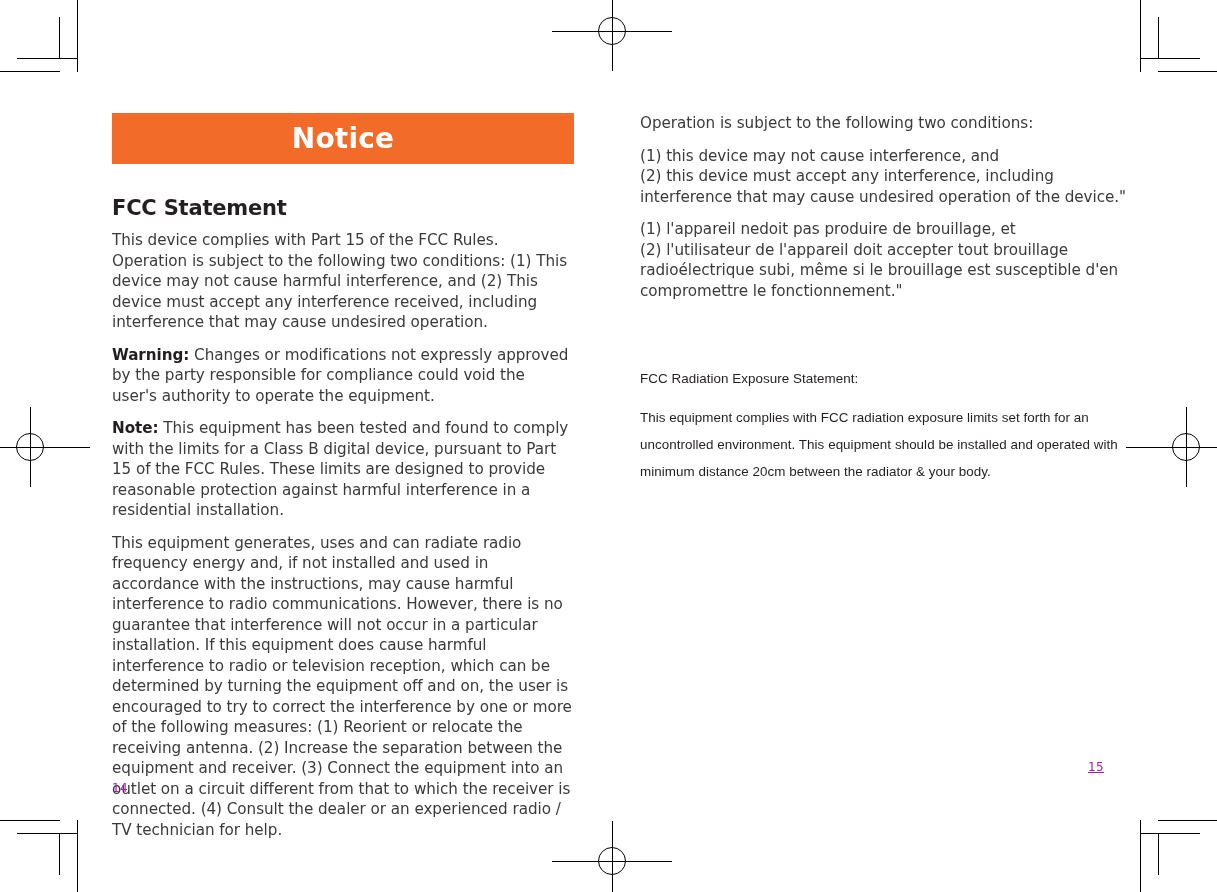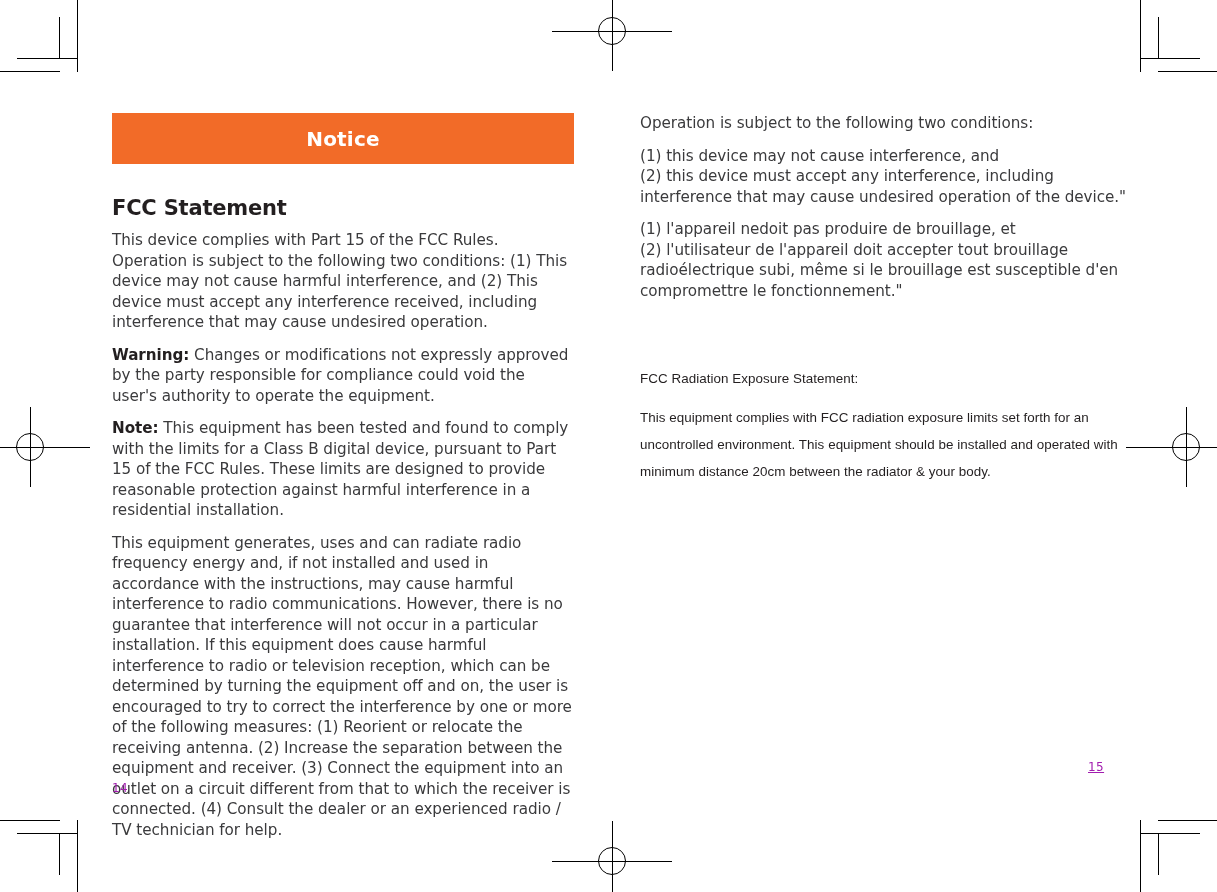--- a/index.html
+++ b/index.html
@@ -75,21 +75,21 @@
   .notice-banner {
     width: 462px;
     height: 51px;
     background: #F26B28;
     display: flex;
     align-items: center;
     justify-content: center;
   }
   .notice-banner .title {
     color: #ffffff;
-    font-size: 20px;
+    font-size: 28px;
     font-weight: bold;
     letter-spacing: 0.2px;
   }
 
   h2.section-heading {
     margin: 33px 0 10px 0;
     font-size: 21px;
     font-weight: bold;
     letter-spacing: -0.2px;
     color: #231f20;

